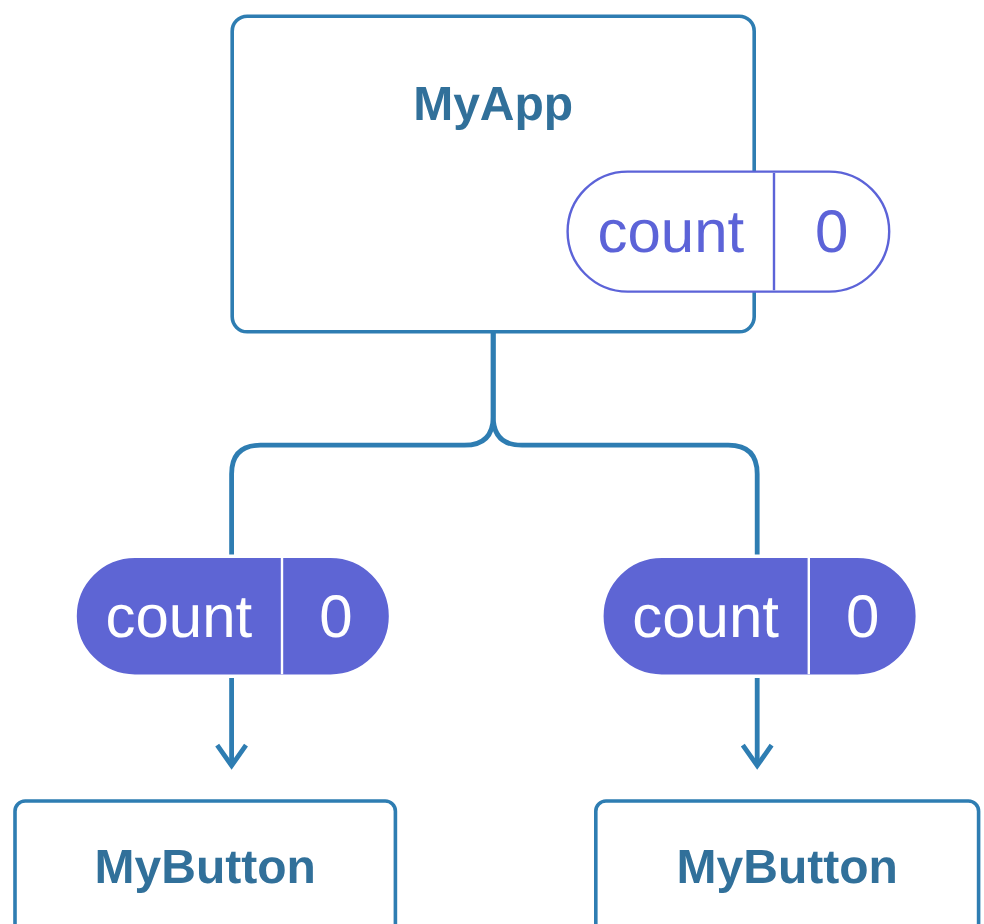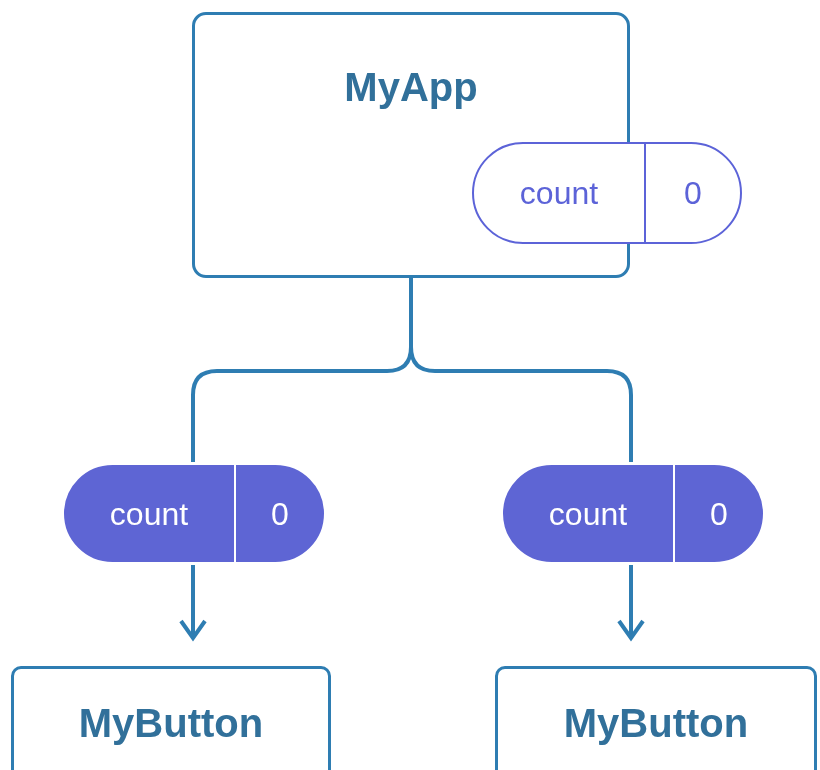--- a/index.html
+++ b/index.html
@@ -80,21 +80,21 @@
     background: #5E65D4;
     border: 3px solid #ffffff;
     color: #ffffff;
   }
   .pill-filled-left  { left: 61px; }
   .pill-filled-right { left: 500px; }
   .pill-label, .pill-value {
     display: flex;
     align-items: center;
     justify-content: center;
-    font-size: 32px;
+    font-size: 50px;
     line-height: 1;
   }
   .pill-label { width: 170px; flex: none; }
   .pill-value { flex: 1; }
   .pill-outline .pill-label { border-right: 2.5px solid #5C63D8; }
   .pill-filled  .pill-label { border-right: 2.5px solid #ffffff; }
 </style>
 </head>
 <body>
 

